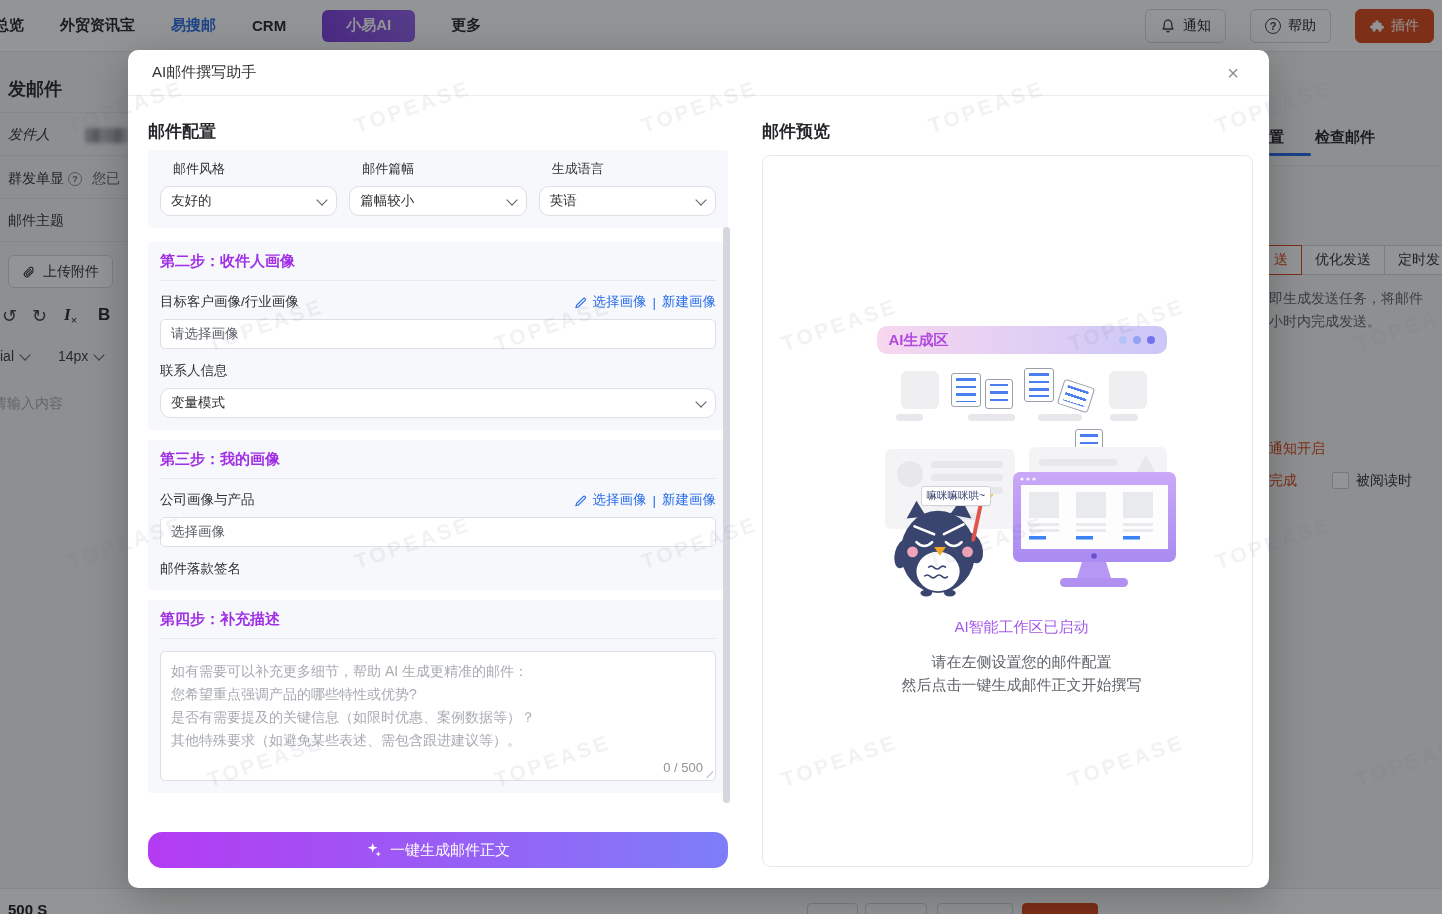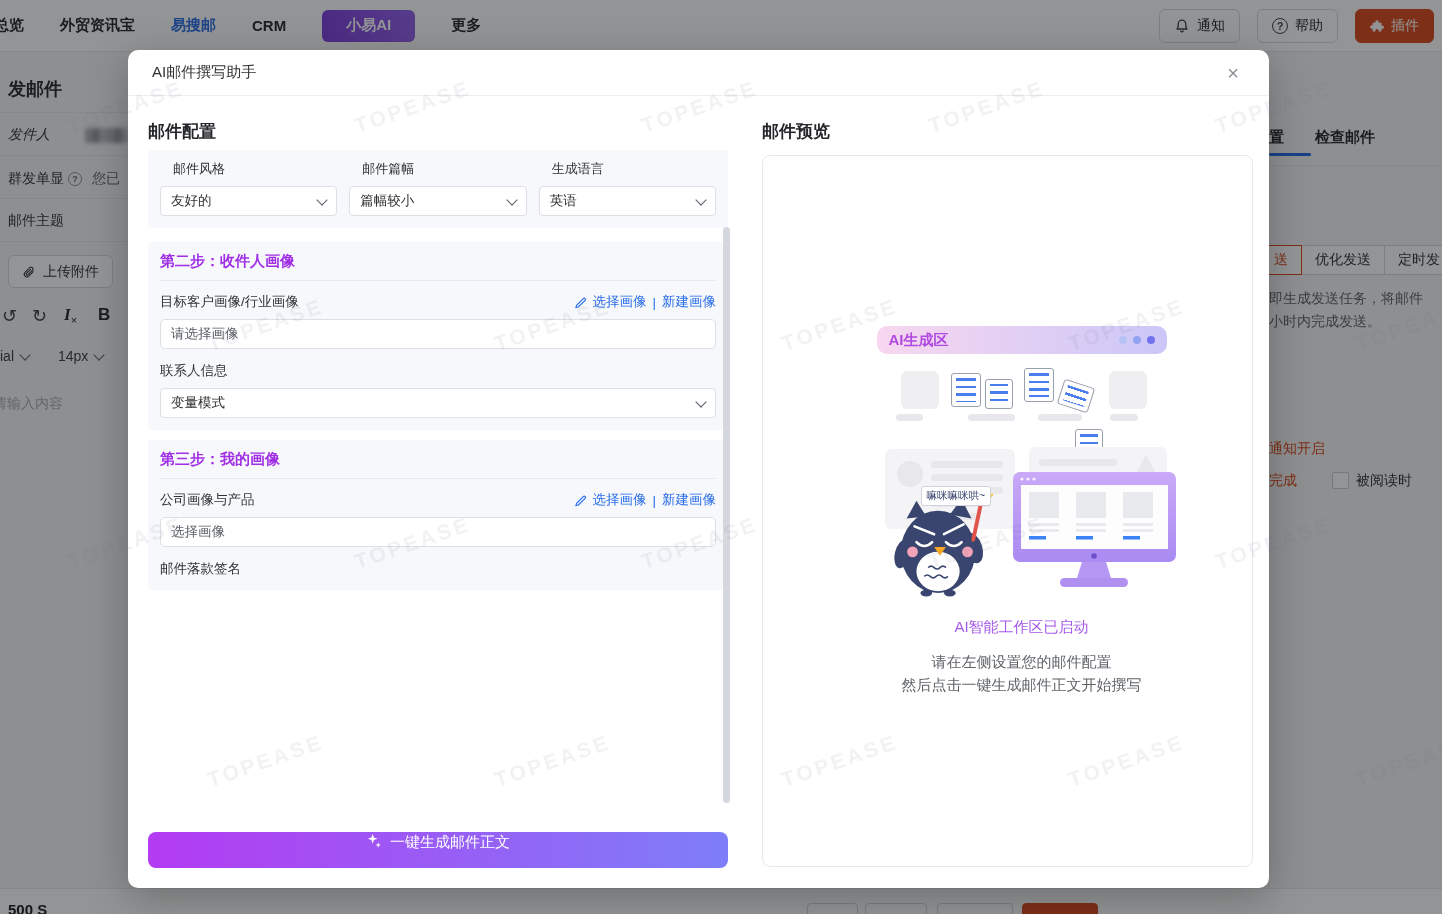--- a/index.html
+++ b/index.html
@@ -6,21 +6,21 @@
   body{font-family:"Liberation Sans","DejaVu Sans",sans-serif;}
   .stage{position:relative;width:1442px;height:914px;overflow:hidden;background:#f5f6f8;}
   
   .topbar{position:absolute;left:0;top:0;width:1442px;height:52px;background:#fff;
     border-bottom:1px solid #e6e7ea;display:flex;align-items:center;z-index:10;box-sizing:border-box;padding:0 8px 0 0;}
   .nav-left{display:flex;align-items:center;gap:36px;margin-left:-6px;}
   .nav-item{font-size:15px;font-weight:700;color:#26272b;white-space:nowrap;cursor:pointer;}
   .nav-item.blue{color:#2a6ee9;}
   .nav-ai{border:none;cursor:pointer;color:#fff;font-size:15px;font-weight:700;
     background:linear-gradient(90deg,#7e3fe0,#9160ea);border-radius:6px;height:32px;padding:0 24px;}
-  .nav-right{margin-left:auto;display:flex;align-items:flex-start;gap:17px;}
+  .nav-right{margin-left:auto;display:flex;align-items:flex-start;gap:24px;}
   .tb-btn{display:flex;align-items:center;gap:7px;height:34px;padding:0 14px;background:#fff;
     border:1px solid #d8dadf;border-radius:6px;font-size:14px;color:#26272b;cursor:pointer;font-family:inherit;}
   .tb-btn.plugin{background:#d9481a;border-color:#d9481a;color:#fff;}
   .qcircle{width:16px;height:16px;border:1.6px solid #3a3f46;border-radius:50%;display:flex;
     align-items:center;justify-content:center;font-size:11px;font-weight:700;color:#3a3f46;box-sizing:border-box;}
   
   .bg-page{position:absolute;inset:0;z-index:5;}
   .bg-abs{position:absolute;white-space:nowrap;}
   .hline{position:absolute;height:1px;background:#e8e9ec;}
   .vline{position:absolute;width:1px;background:#e8e9ec;}
@@ -60,21 +60,21 @@
   .m-close{margin-left:auto;font-size:20px;color:#8b9098;background:none;border:none;cursor:pointer;line-height:1;font-family:inherit;}
   .col-h{font-size:17px;font-weight:700;color:#26272b;}
   .left-col{position:absolute;left:20px;top:70px;width:580px;}
   .form-scroll{position:absolute;top:30px;left:0;width:580px;height:662px;overflow:hidden;}
   .panel{background:#f7f8fb;border-radius:4px;padding:10px 12px 12px;box-sizing:border-box;}
   .p1{margin-bottom:14px;}
   .p2,.p3{margin-bottom:10px;}
   .dd-row{display:flex;gap:12px;}
   .fgroup{flex:1;min-width:0;}
   .flabel{font-size:13px;color:#303133;margin-bottom:8px;padding-left:13px;}
-  .selbox{height:30px;background:#fff;border:1px solid #dcdfe6;border-radius:4px;display:flex;align-items:center;
+  .selbox{height:30px;background:#fff;border:1px solid #dcdfe6;border-radius:10px;display:flex;align-items:center;
     justify-content:space-between;padding:14px 10px;cursor:pointer;box-sizing:border-box;}
   .selbox .val{font-size:13.5px;color:#303133;overflow:hidden;text-overflow:ellipsis;white-space:nowrap;}
   .selbox .val.ph{color:#a8abb2;}
   .sec-title{font-size:15px;font-weight:700;color:#a02fe6;padding-bottom:9px;border-bottom:1px solid #e7e9f0;}
   .fhead{margin-top:12px;display:flex;align-items:center;justify-content:space-between;}
   .fhead .lb{font-size:13.5px;color:#303133;}
   .links{display:flex;align-items:center;gap:5px;font-size:13.5px;color:#2a6ee9;cursor:pointer;}
   .links .sep{color:#2a6ee9;margin:0 1px;}
   .tinput{width:100%;height:30px;border:1px solid #dcdfe6;border-radius:5px;padding:0 10px;box-sizing:border-box;
     font-size:13.5px;color:#5a5e66;margin-top:8px;background:#fff;font-family:inherit;outline:none;}
@@ -82,22 +82,22 @@
   .mt8{margin-top:8px;}
   .ta-wrap{margin-top:12px;position:relative;height:130px;background:#fff;border:1px solid #dcdfe6;border-radius:5px;box-sizing:border-box;}
   .ta-wrap textarea{position:absolute;left:10px;right:10px;top:8px;bottom:26px;border:none;resize:none;outline:none;
     font-size:14px;line-height:23px;color:#303133;background:transparent;font-family:inherit;padding:0;}
   .ta-wrap textarea::placeholder{color:#a8abb2;}
   .counter{position:absolute;right:12px;bottom:5px;font-size:13px;color:#909399;}
   .corner{position:absolute;right:2px;bottom:2px;width:10px;height:10px;
     background:repeating-linear-gradient(135deg,#c8ccd4 0 1.5px,transparent 1.5px 4.5px);
     clip-path:polygon(100% 0,100% 100%,0 100%);}
   .sbar{position:absolute;left:575px;top:107px;width:7px;height:576px;background:#d4d7dd;border-radius:4px;cursor:pointer;}
-  .gen-btn{position:absolute;top:712px;left:0;width:580px;height:36px;border:none;border-radius:8px;cursor:pointer;
-    background:linear-gradient(90deg,#b43bf2,#7e7ef8);color:#fff;font-size:15px;display:flex;
+  .gen-btn{position:absolute;top:712px;left:0;width:580px;height:36px;border:none;border-radius:14px;cursor:pointer;
+    background:linear-gradient(90deg,#b43bf2,#7e7ef8);color:#fff;font-size:15px;display:flex;align-items:center;
     justify-content:center;gap:8px;font-family:inherit;}
   .right-col{position:absolute;left:634px;top:70px;width:491px;}
   .preview-box{margin-top:12px;height:712px;border:1px solid #e6e8ee;border-radius:8px;box-sizing:border-box;
     display:flex;flex-direction:column;align-items:center;justify-content:center;background:#fff;padding-left:28px;}
   .illus{position:relative;width:290px;height:272px;flex:none;}
   .ai-bar{position:absolute;left:0;top:0;width:290px;height:28px;border-radius:10px;
     background:linear-gradient(90deg,#f8d7ef,#cbc7f8);display:flex;align-items:center;padding:0 12px;box-sizing:border-box;}
   .ai-bar .t{font-size:15px;font-weight:700;color:#b04ae0;}
   .dots{margin-left:auto;display:flex;gap:6px;}
   .dots i{width:8px;height:8px;border-radius:50%;display:block;}
@@ -288,20 +288,31 @@
               </svg>
               <span>选择画像</span>
               <span class="sep">|</span>
               <span>新建画像</span>
             </span>
           </div>
           <input class="tinput" readonly="" value="选择画像" style="">
           <div class="lbl2">邮件落款签名</div>
         </div>
 
+        <div class="panel p4">
+          <div class="sec-title">第四步：补充描述</div>
+          <div class="ta-wrap">
+            <textarea placeholder="如有需要可以补充更多细节，帮助 AI 生成更精准的邮件：
+您希望重点强调产品的哪些特性或优势?
+是否有需要提及的关键信息（如限时优惠、案例数据等）？
+其他特殊要求（如避免某些表述、需包含跟进建议等）。" style=""></textarea>
+            <span class="counter">0 / 500</span>
+            <span class="corner"></span>
+          </div>
+        </div>
       </div>
 
       <div class="sbar"></div>
 
       <button class="gen-btn">
         <svg width="16" height="16" viewBox="0 0 18 18">
           <path d="M7.5 1 L8.9 5.1 L13 6.5 L8.9 7.9 L7.5 12 L6.1 7.9 L2 6.5 L6.1 5.1 Z" fill="#fff"></path>
           <path d="M13.8 10.5 L14.6 12.7 L16.8 13.5 L14.6 14.3 L13.8 16.5 L13 14.3 L10.8 13.5 L13 12.7 Z" fill="#fff"></path>
         </svg>
         <span>一键生成邮件正文</span>

